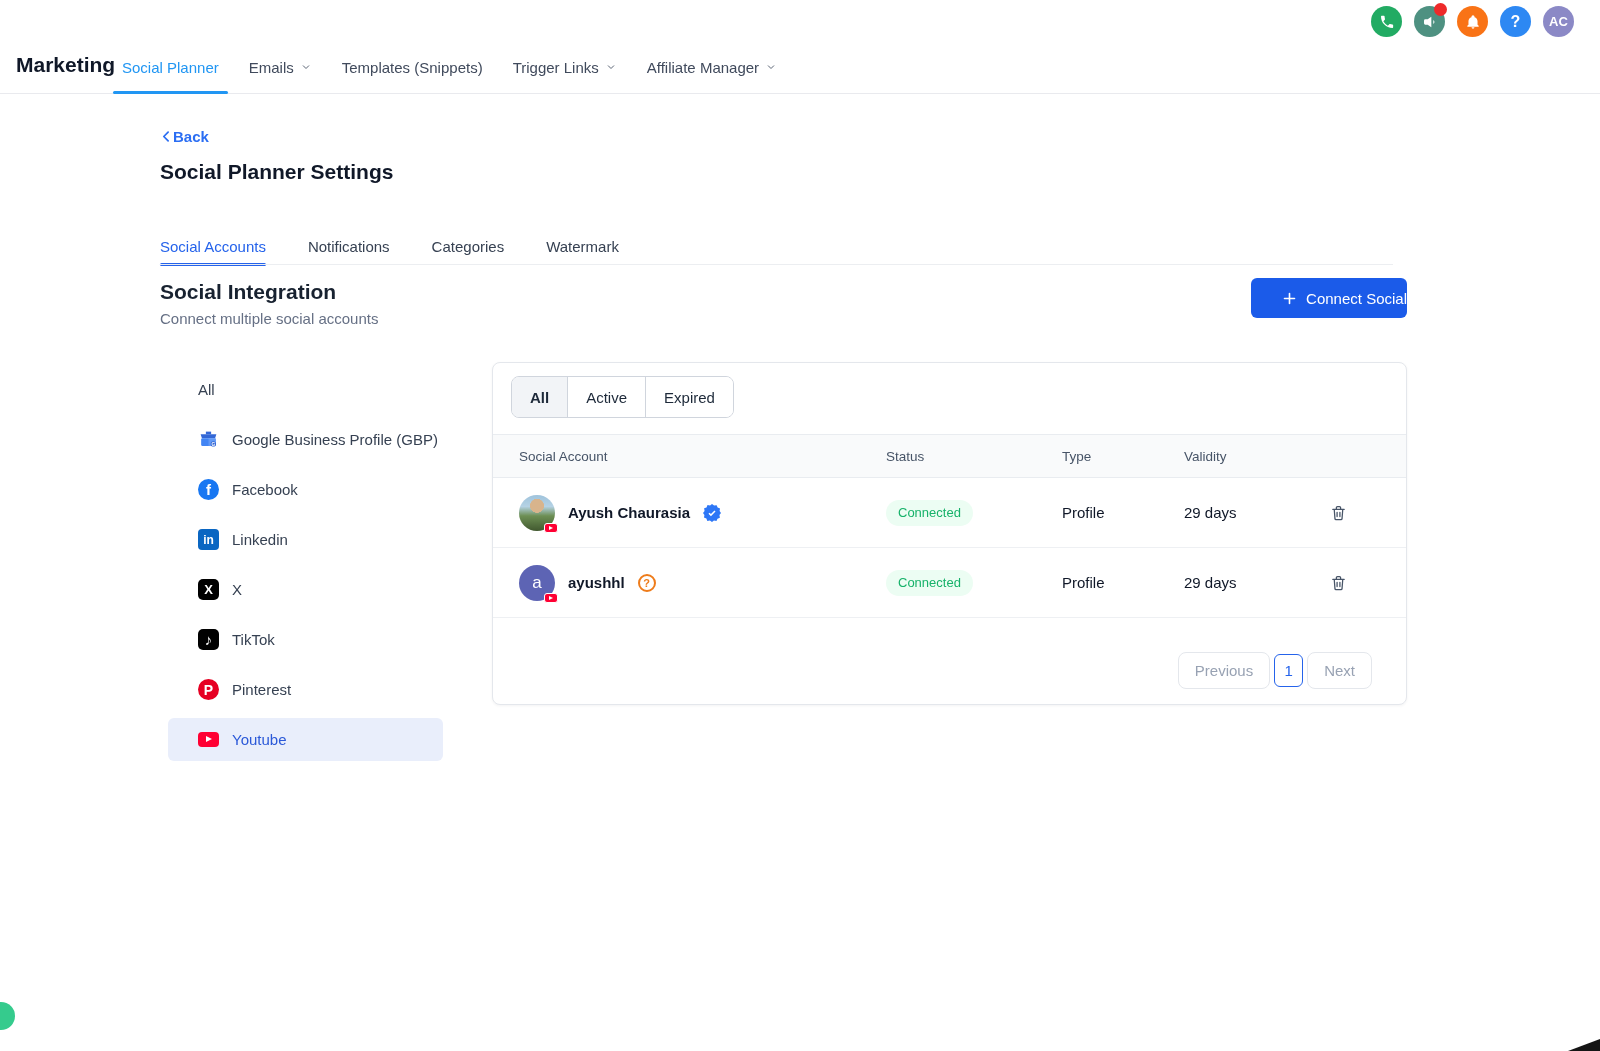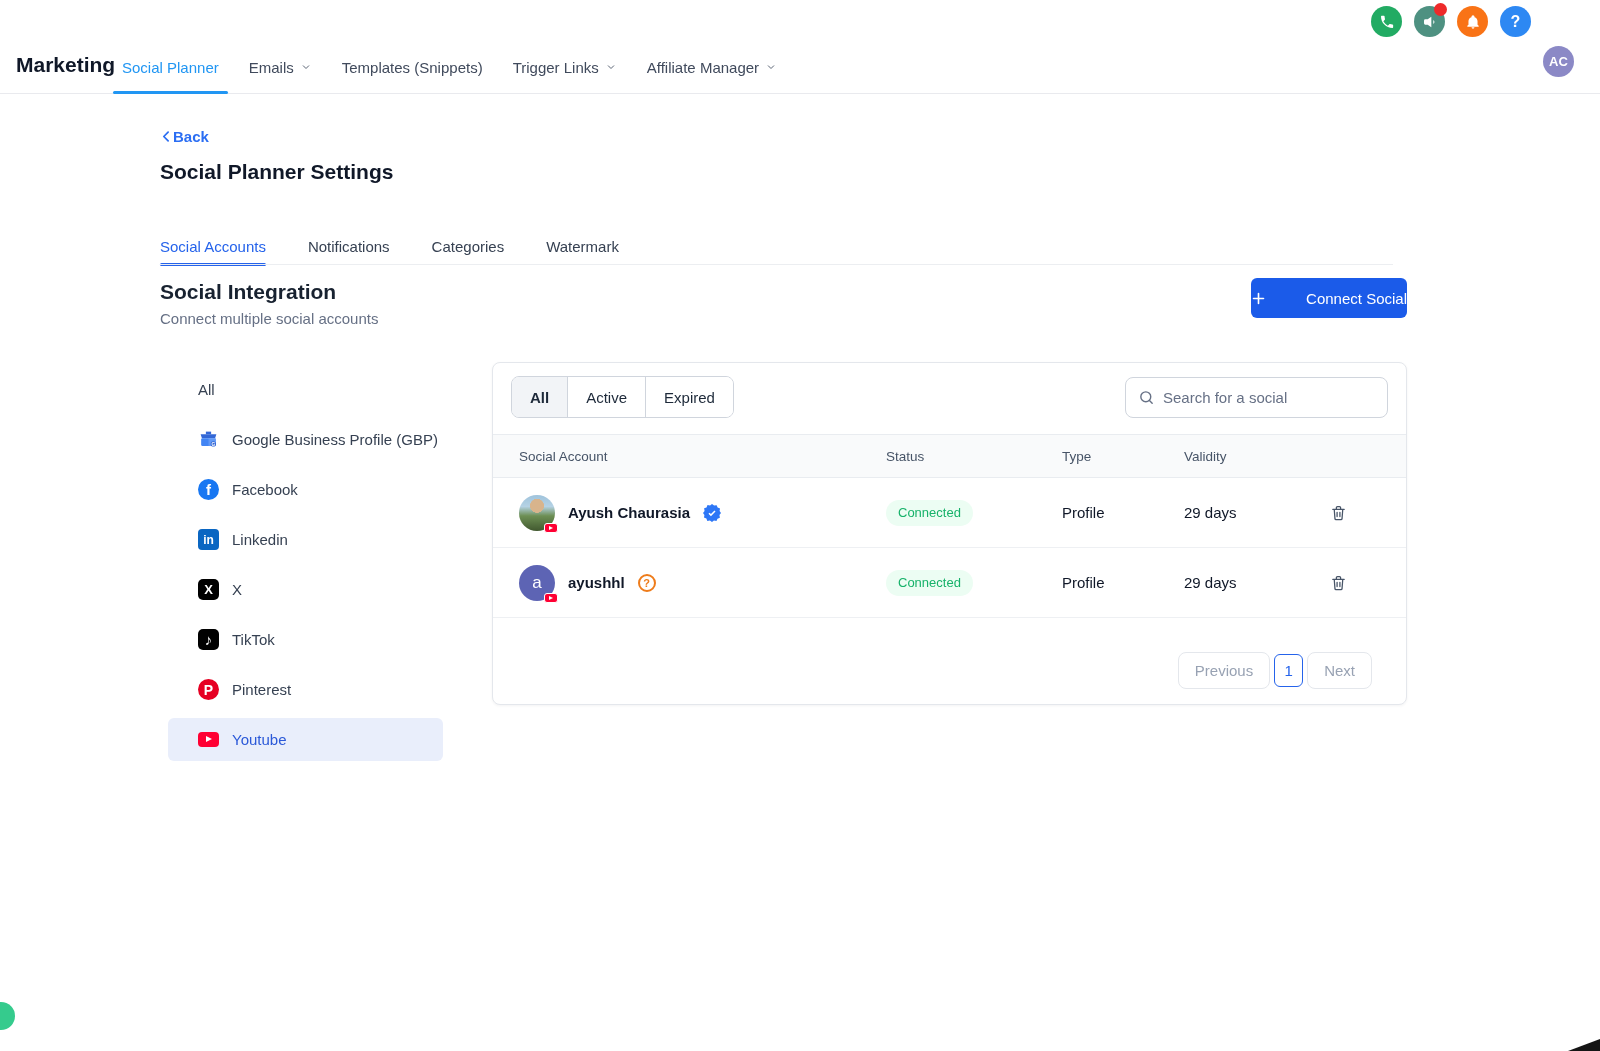--- a/index.html
+++ b/index.html
@@ -18,42 +18,42 @@
               height:3px; background:#2196f3; border-radius:3px; }
   .chev { width:12px; height:12px; stroke:#5b6575; stroke-width:2; fill:none; }
 
   .hicons { position:absolute; top:6px; right:26px; display:flex; gap:12px; }
   .circle-btn { width:31px; height:31px; border-radius:50%; display:flex; align-items:center;
                 justify-content:center; position:relative; cursor:pointer; }
   .c-phone { background:#22ab63; }
   .c-announce { background:#4e9181; }
   .c-bell { background:#f97316; }
   .c-help { background:#2d88f3; color:#fff; font-size:16px; font-weight:700; }
-  .c-avatar { background:#8b89c6; color:#fff; font-size:13px; font-weight:600;margin-top:40px; }
+  .c-avatar { background:#8b89c6; color:#fff; font-size:13px; font-weight:600; }
   .dot { position:absolute; top:-3px; right:-2px; width:13px; height:13px; border-radius:50%;
          background:#ee2a2a; }
 
   
   .back { position:absolute; left:160px; top:128px; display:flex; align-items:center; 
           color:#2b6ef3; font-size:15px; font-weight:600; cursor:pointer; }
   .page-title { position:absolute; left:160px; top:160px; font-size:21px; font-weight:700; color:#101828; }
 
   .ptabs { position:absolute; left:160px; top:228px; height:36px; display:flex; gap:42px; }
   .ptab { position:relative; font-size:15px; color:#364152; display:flex; align-items:center; cursor:pointer; }
   .ptab.active { color:#2563eb;text-align:right; }
   .ptab.active::after { content:""; position:absolute; left:0; right:0; bottom:-2px; height:3px;
                         background:#2563eb; border-radius:2px; }
   .tab-divider { position:absolute; left:160px; top:264px; width:1233px; height:1px; background:#eceef1; }
 
   .sec-title { position:absolute; left:160px; top:280px; font-size:21px; font-weight:700; color:#182230; }
   .sec-sub   { position:absolute; left:160px; top:310px; font-size:15px; color:#667085; }
 
   .connect-btn { position:absolute; left:1251px; top:278px; width:156px; height:40px;
                  background:#1b5be9; border-radius:6px; border:none; color:#fff; font-size:15px;
-                 display:flex; align-items:center; justify-content:space-between; gap:9px; cursor:pointer;
+                 display:flex; align-items:center; justify-content:flex-end; gap:9px; cursor:pointer;
                  font-family:"Liberation Sans", sans-serif; }
 
   
   .sidebar { position:absolute; left:168px; top:368px; width:275px; }
   .side-item { height:43px; margin-bottom:7px; display:flex; align-items:center; padding-left:30px;
                border-radius:6px; font-size:15px; color:#364152; cursor:pointer; }
   .side-item .sicon { width:21px; height:21px; margin-right:13px; display:flex; align-items:center;
                       justify-content:center; flex:none; }
   .side-item.selected { background:#e9eefb; color:#2b59d8; }
 
@@ -296,27 +296,20 @@
 </div>
 
 <div class="card">
 
   <div class="seg-group">
     <button class="seg active">All</button>
     <button class="seg">Active</button>
     <button class="seg">Expired</button>
   </div>
 
-  <div class="search-box">
-    <svg width="17" height="17" viewBox="0 0 24 24" fill="none" stroke="#667085" stroke-width="2" stroke-linecap="round">
-      <circle cx="11" cy="11" r="7"></circle>
-        <path d="M20 20l-3.8-3.8"></path>
-    </svg>
-    <input type="text" placeholder="Search for a social" style="">
-  </div>
 
   <div class="thead">
     <span>Social Account</span>
     <span>Status</span>
     <span>Type</span>
     <span>Validity</span>
     <span></span>
   </div>
 
   <div class="trow r0">

